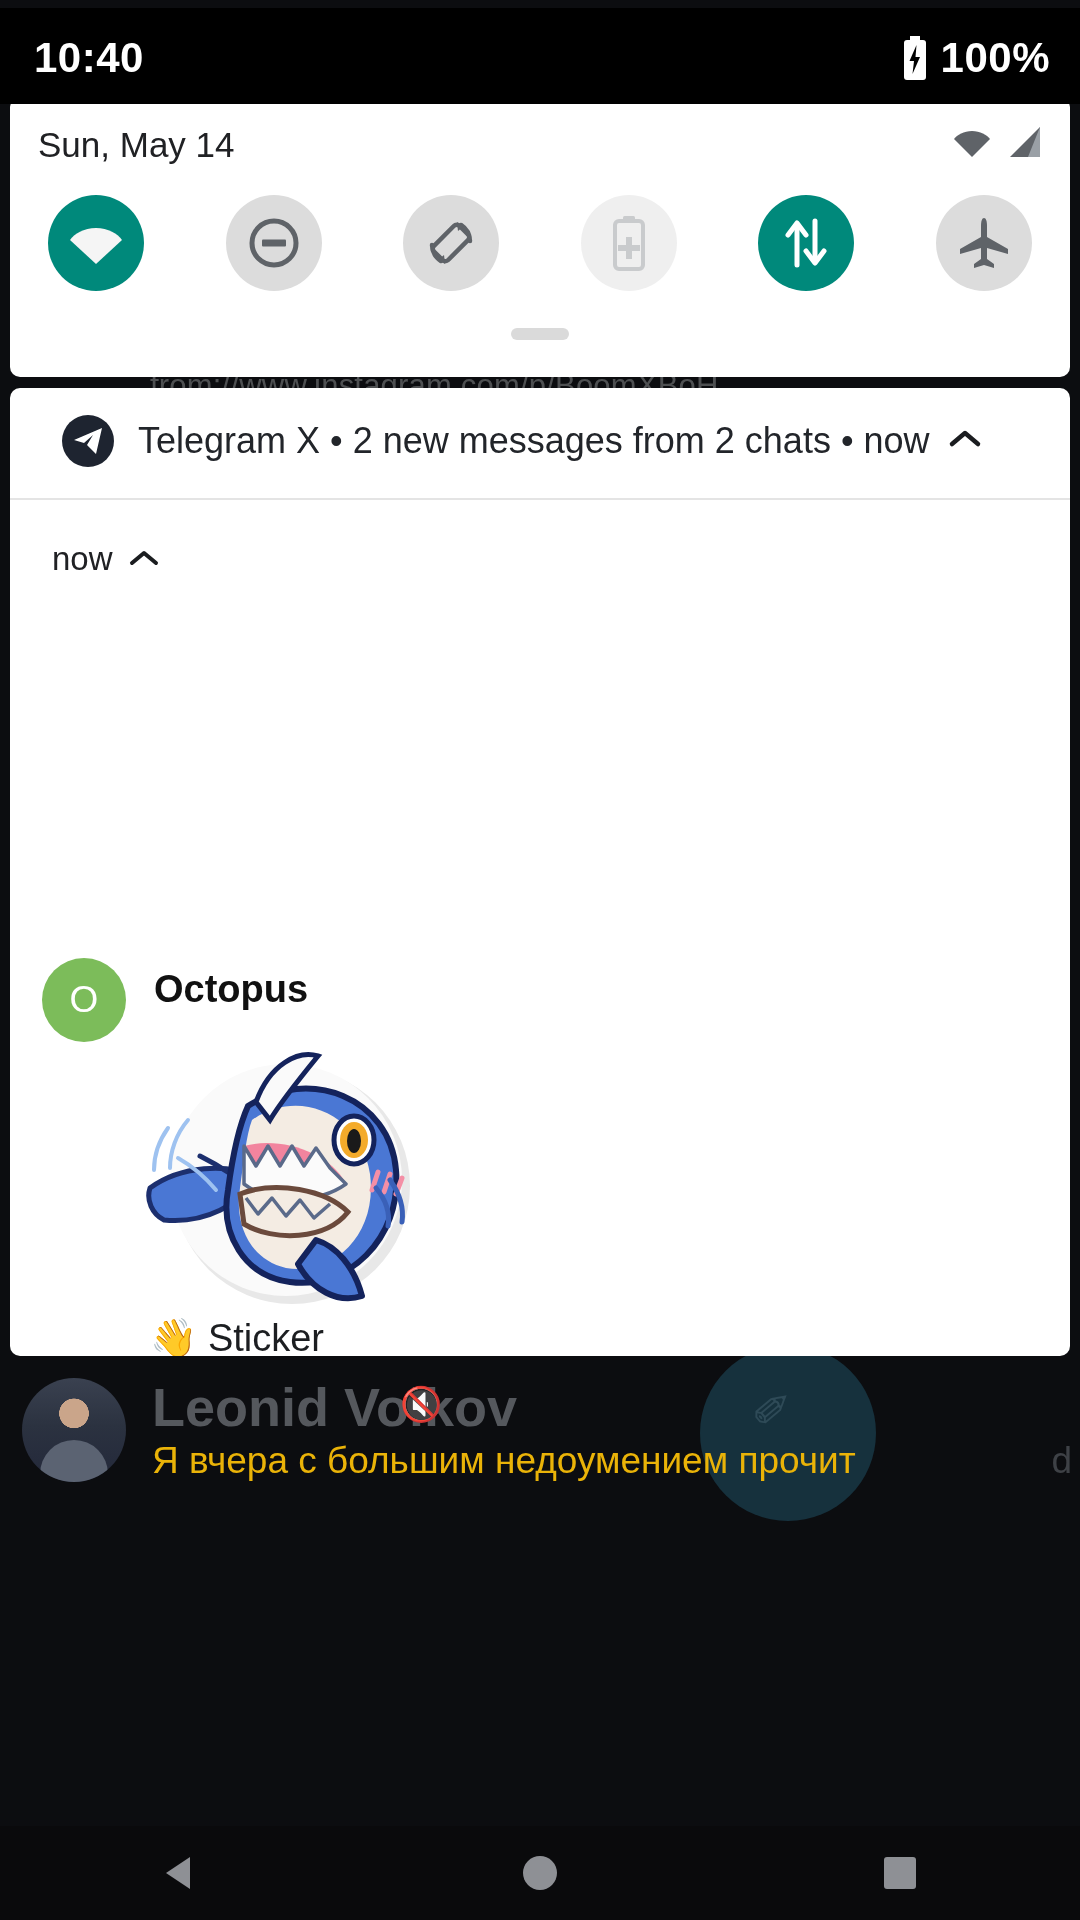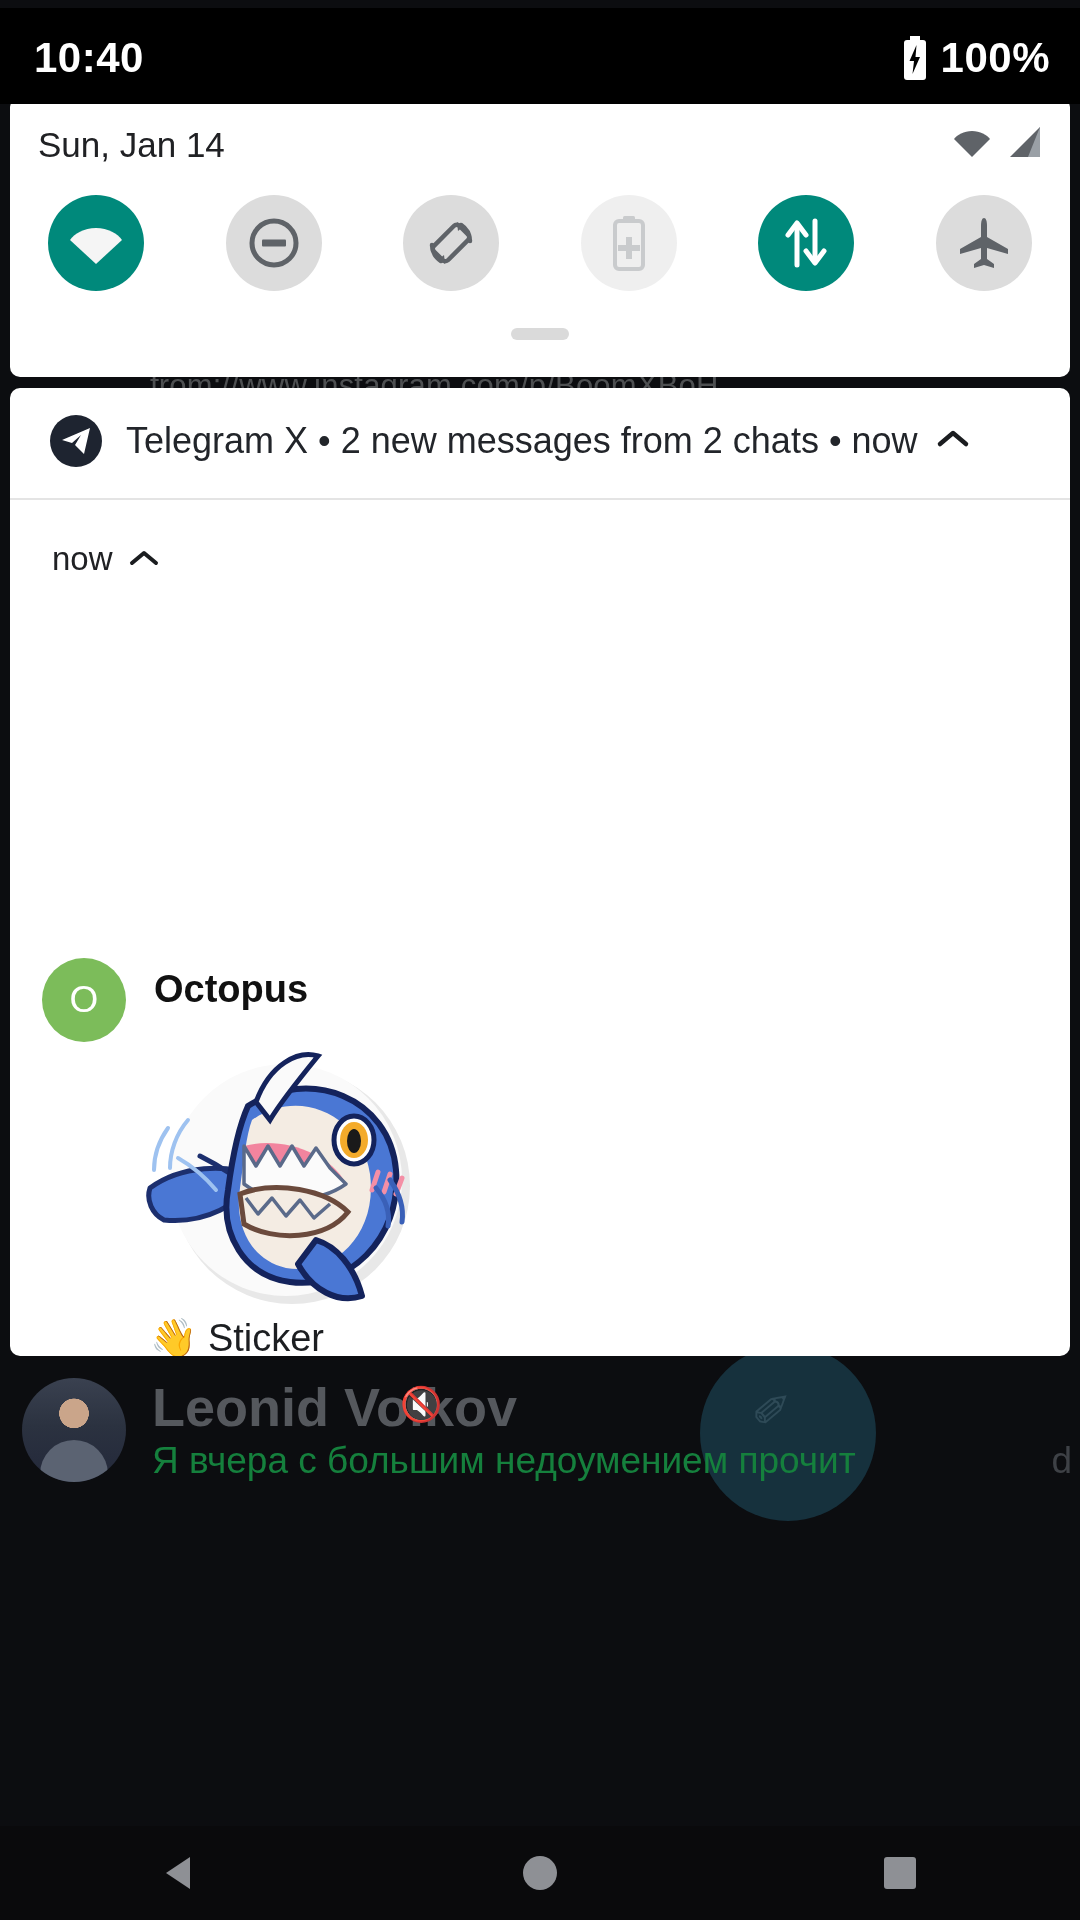--- a/index.html
+++ b/index.html
@@ -42,21 +42,21 @@
     position:absolute; left:152px; top:1376px;
     font-size:54px; font-weight:bold; color:#55585d;
     white-space:nowrap;
   }
   .bg-mute {
     position:absolute; left:400px; top:1384px;
     font-size:34px; color:#55585d;
   }
   .bg-msg {
     position:absolute; left:152px; top:1440px;
-    font-size:37px; color:#15803d; white-space:nowrap;text-align:center;
+    font-size:37px; color:#eab308; white-space:nowrap;text-align:center;
   }
   .bg-fab {
     position:absolute; left:700px; top:1345px;
     width:176px; height:176px; border-radius:50%;
     background:#16313d;
   }
   .bg-fab-icon {
     position:absolute; left:752px; top:1380px;
     font-size:48px; color:#2e4a57; transform:rotate(-40deg);
   }
@@ -118,21 +118,21 @@
 
   
   .notif-card {
     position:absolute; left:10px; top:388px;
     width:1060px; height:968px;
     background:#fff; border-radius:10px;
     z-index:30; overflow:hidden;
   }
   .nh {
     position:absolute; left:0; top:0; width:1060px; height:106px;
-    display:flex; align-items:center; padding-left:40px;
+    display:flex; align-items:center; padding-left:52px;
   }
   .nh-icon {
     width:52px; height:52px; border-radius:50%;
     background:#1e2430;
     display:flex; align-items:center; justify-content:center;
     flex:0 0 auto;
   }
   .nh-text {
     margin-left:24px; font-size:36px; color:#22252a;
     white-space:nowrap;
@@ -198,21 +198,21 @@
     <svg class="sb-batt-icon" width="28" height="44" viewBox="0 0 28 44">
       <rect x="9" y="0" width="10" height="5" fill="#fff"></rect>
       <rect x="3" y="4" width="22" height="40" rx="3" fill="#fff"></rect>
       <path d="M15.5 9 L8.5 25 L13 25 L11.5 38 L19 21 L14.5 21 Z" fill="#000"></path>
     </svg>
     <div class="sb-batt">100%</div>
   </div>
 </div>
 
 <div class="qs-panel">
-  <div class="qs-date">Sun, Jan 14</div>
+  <div class="qs-date">Sun, May 14</div>
 
   <div class="qs-statusicons">
     <svg width="40" height="34" viewBox="0 0 40 34">
       <path d="M20 6 C28 6 35 10 38 14 L20 32 L2 14 C5 10 12 6 20 6 Z" fill="#5f6368"></path>
     </svg>
     <svg width="38" height="34" viewBox="0 0 38 34">
       <path d="M34 2 L34 32 L4 32 Z" fill="#5f6368"></path>
       <path d="M34 2 L34 32 L22 32 Z" fill="#9aa0a6"></path>
     </svg>
   </div>

